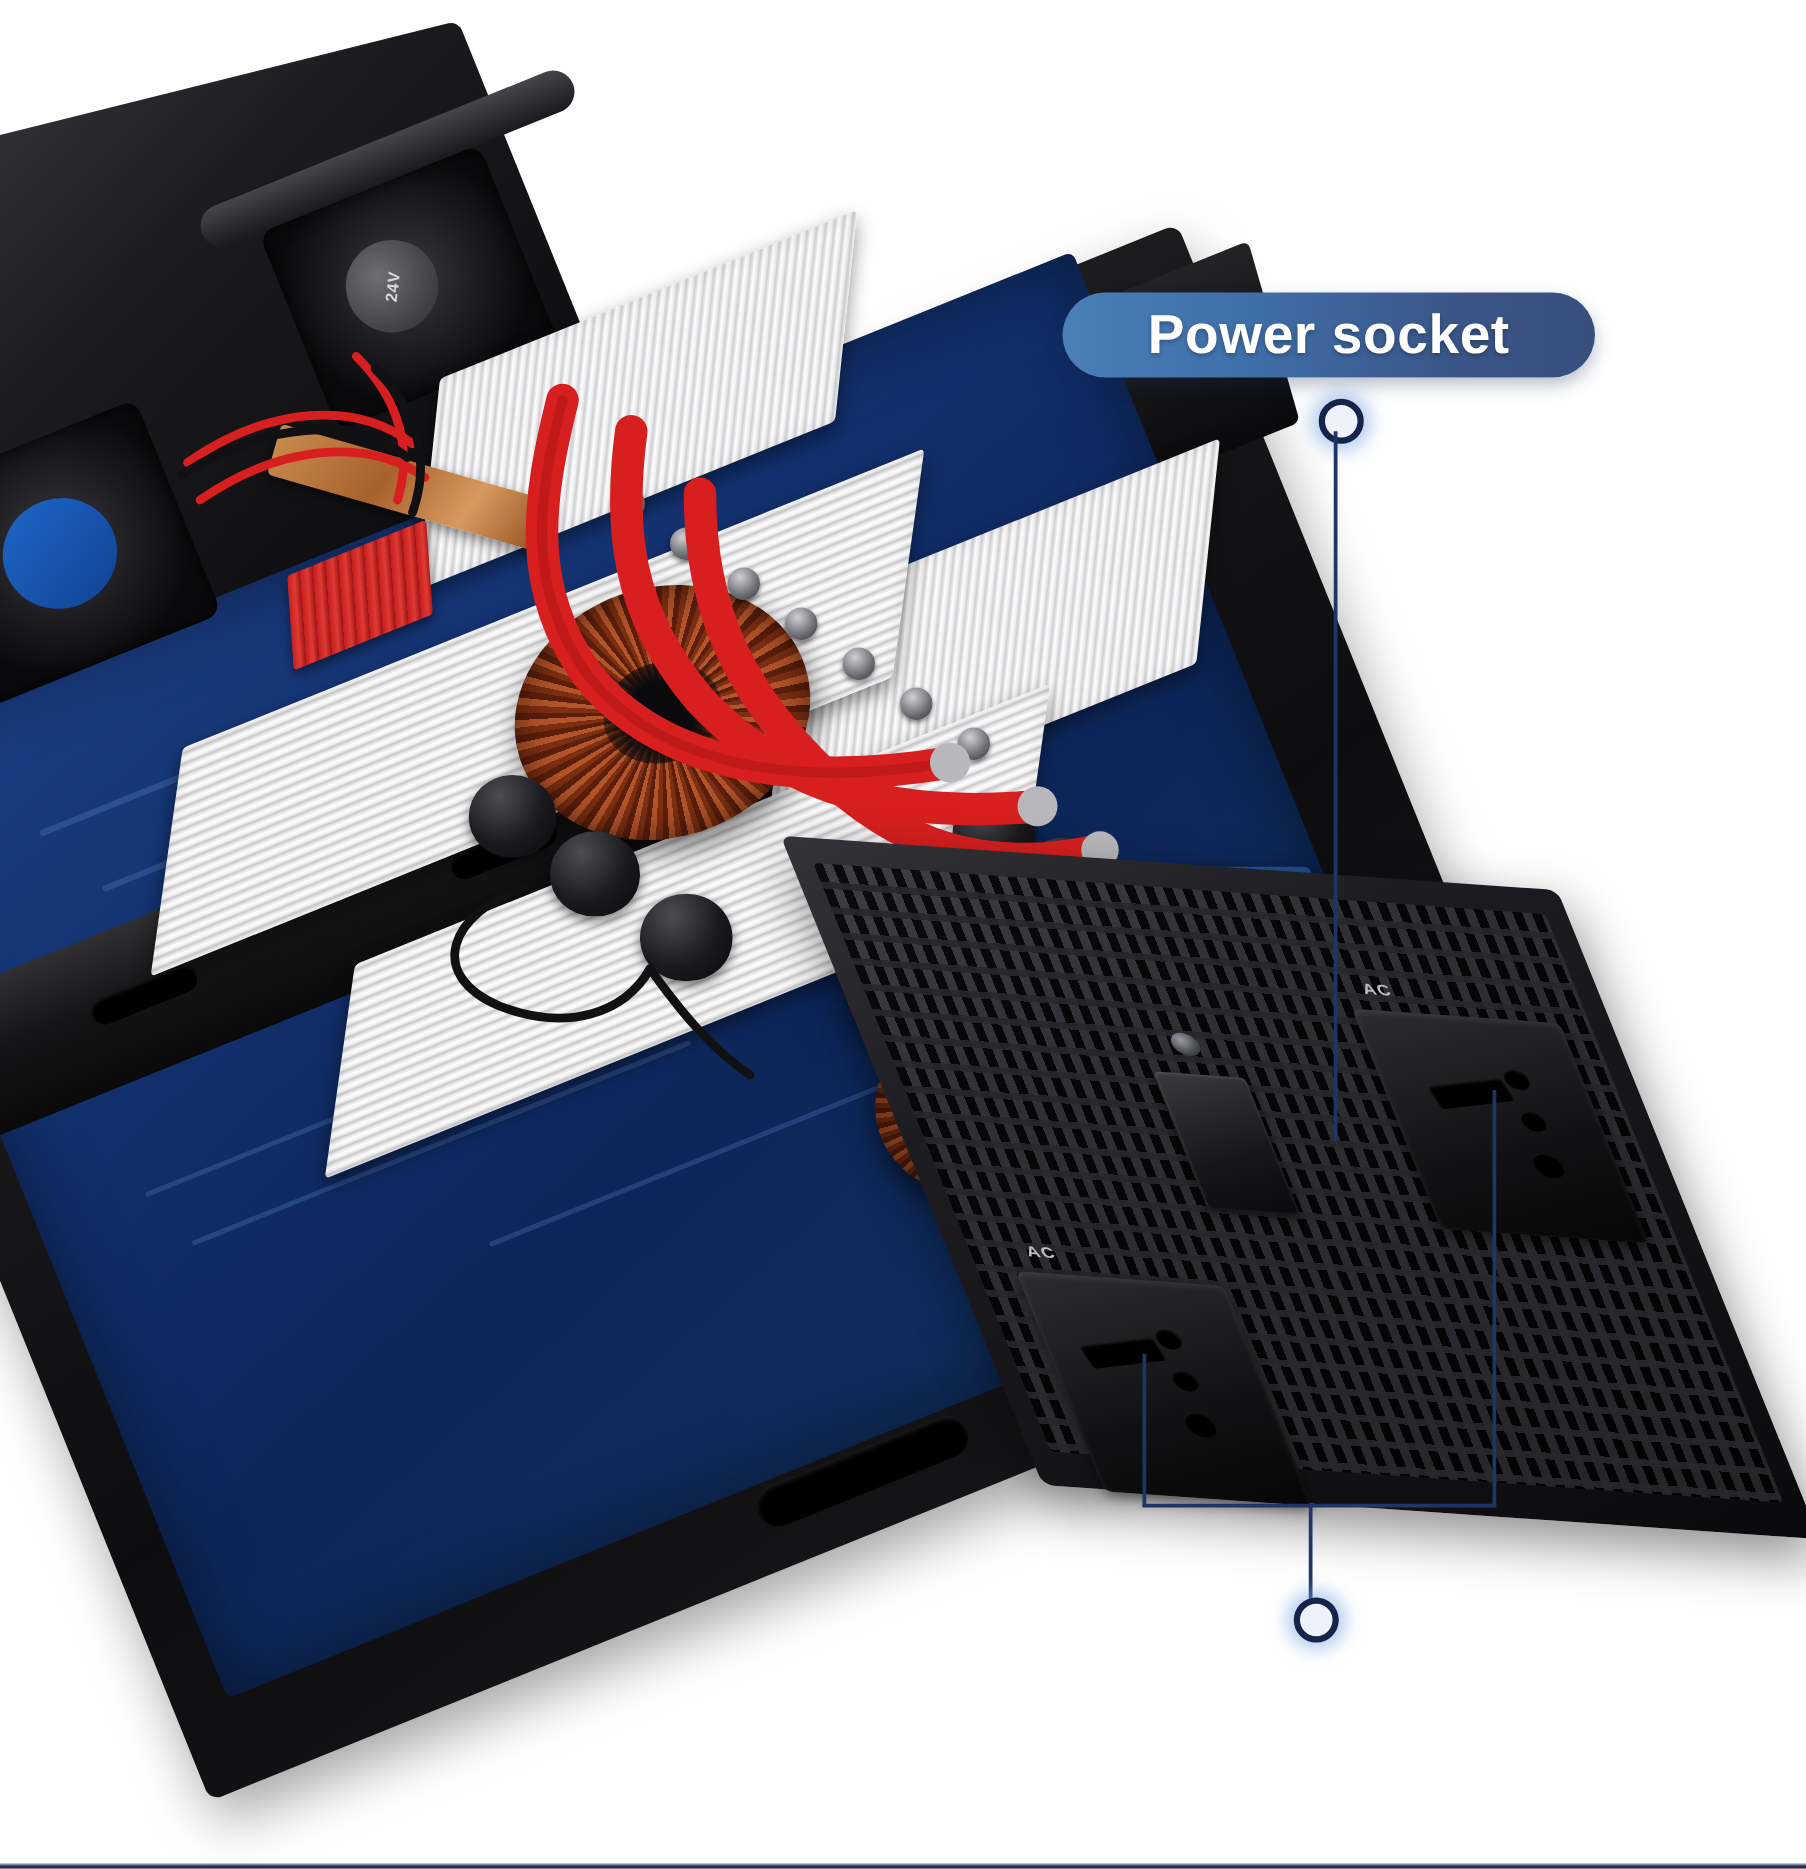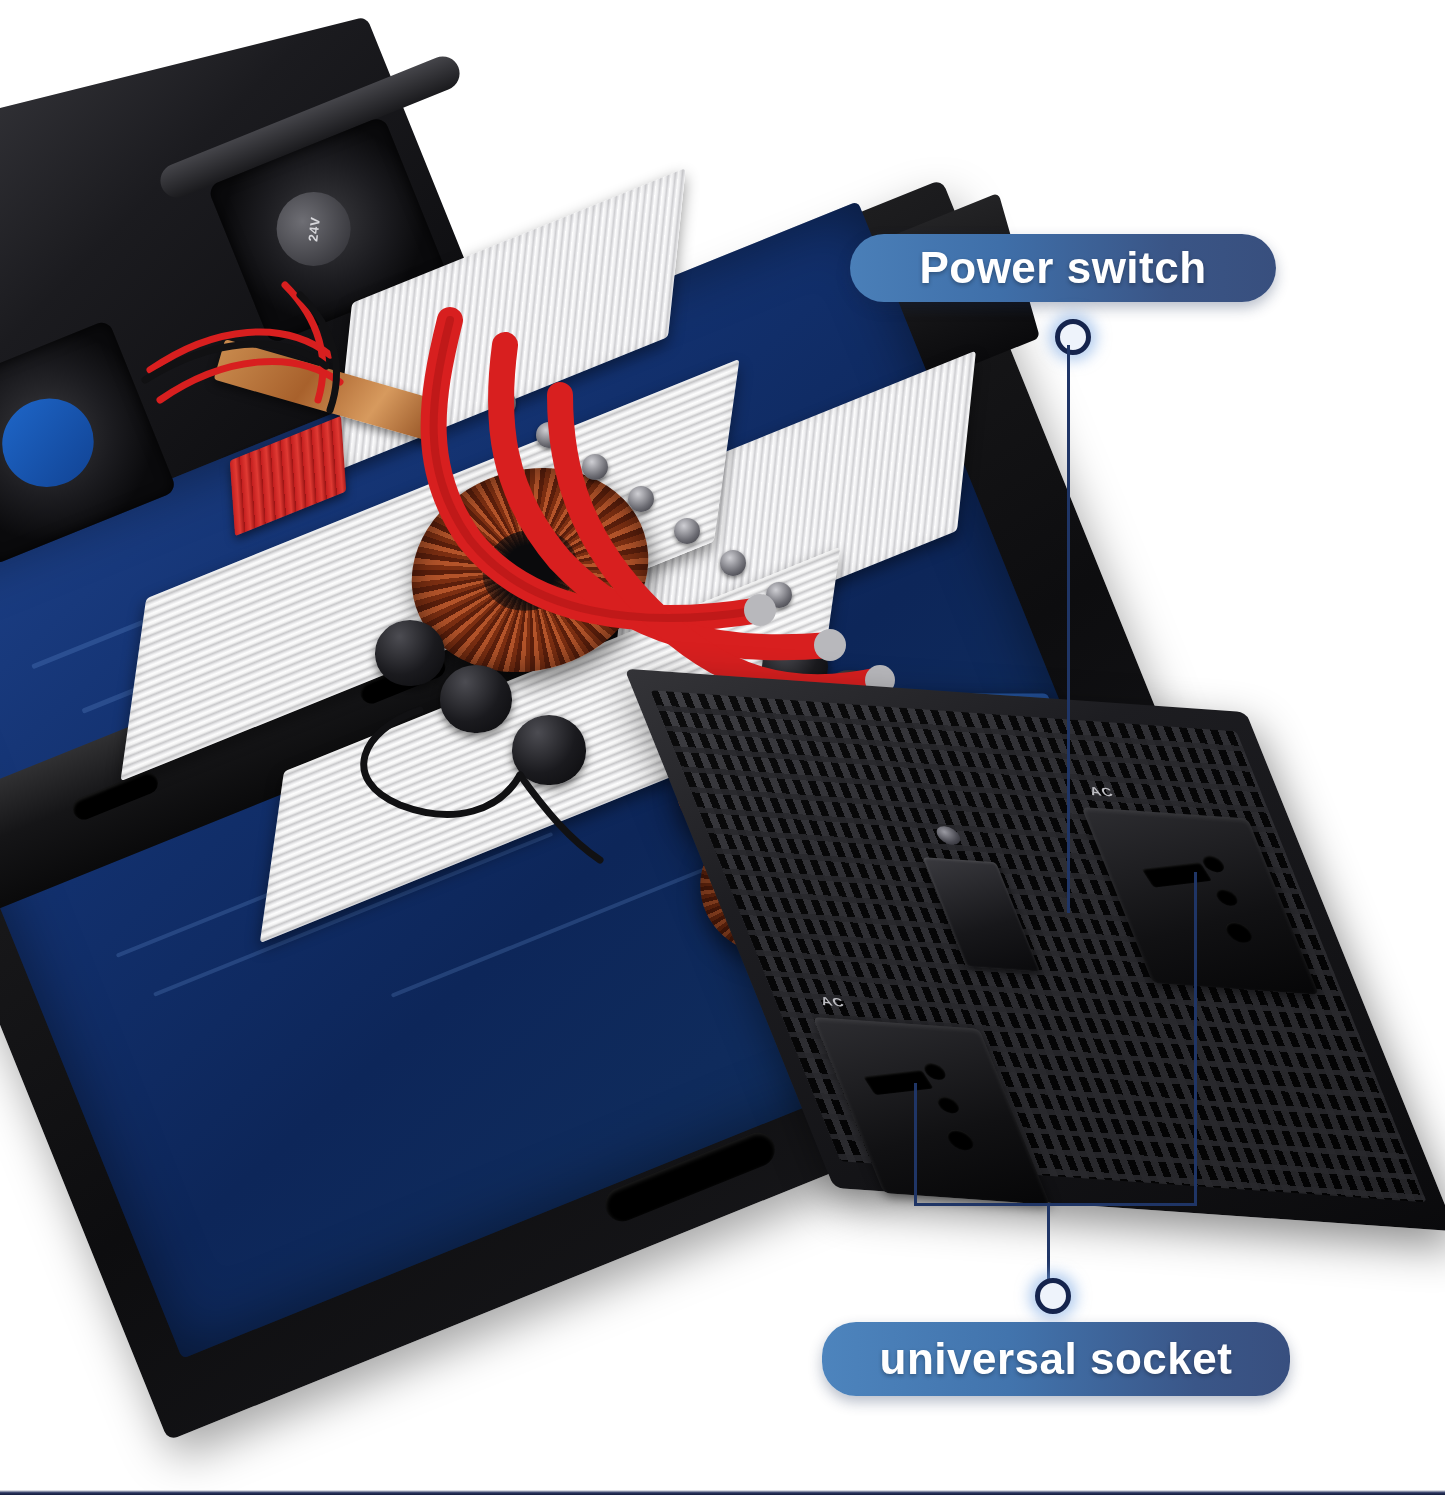--- a/index.html
+++ b/index.html
@@ -317,29 +317,26 @@
       <div class="pwr-screw" style="left:228px;top:150px;width:20px;height:20px;"></div>
     </div>
 
     <div class="layer" style="left:600px;top:1090px;width:180px;height:34px;border-radius:17px;
                 background:#000;transform:rotate(-22deg);
                 box-shadow:inset 0 2px 4px rgba(255,255,255,.12);"></div>
 
   </div>
 
   <div class="callout-pill" id="pill-power">
-    <span>Power switch</span>
+    <span>Power socket</span>
   </div>
   <div class="lead-dot" style="left:1055px;top:319px;"></div>
   <div class="lead-line lead-v" style="left:1067px;top:345px;height:568px;"></div>
 
   <div class="lead-line lead-v" style="left:914px;top:1083px;height:122px;"></div>
   <div class="lead-line lead-v" style="left:1194px;top:872px;height:333px;"></div>
   <div class="lead-line lead-h" style="left:914px;top:1203px;width:283px;"></div>
   <div class="lead-line lead-v" style="left:1047px;top:1203px;height:88px;"></div>
   <div class="lead-dot" style="left:1035px;top:1278px;"></div>
 
-  <div class="callout-pill" id="pill-socket">
-    <span>universal socket</span>
-  </div>
 
   <div class="bottom-rule"></div>
 </div>
 
 </body></html>

